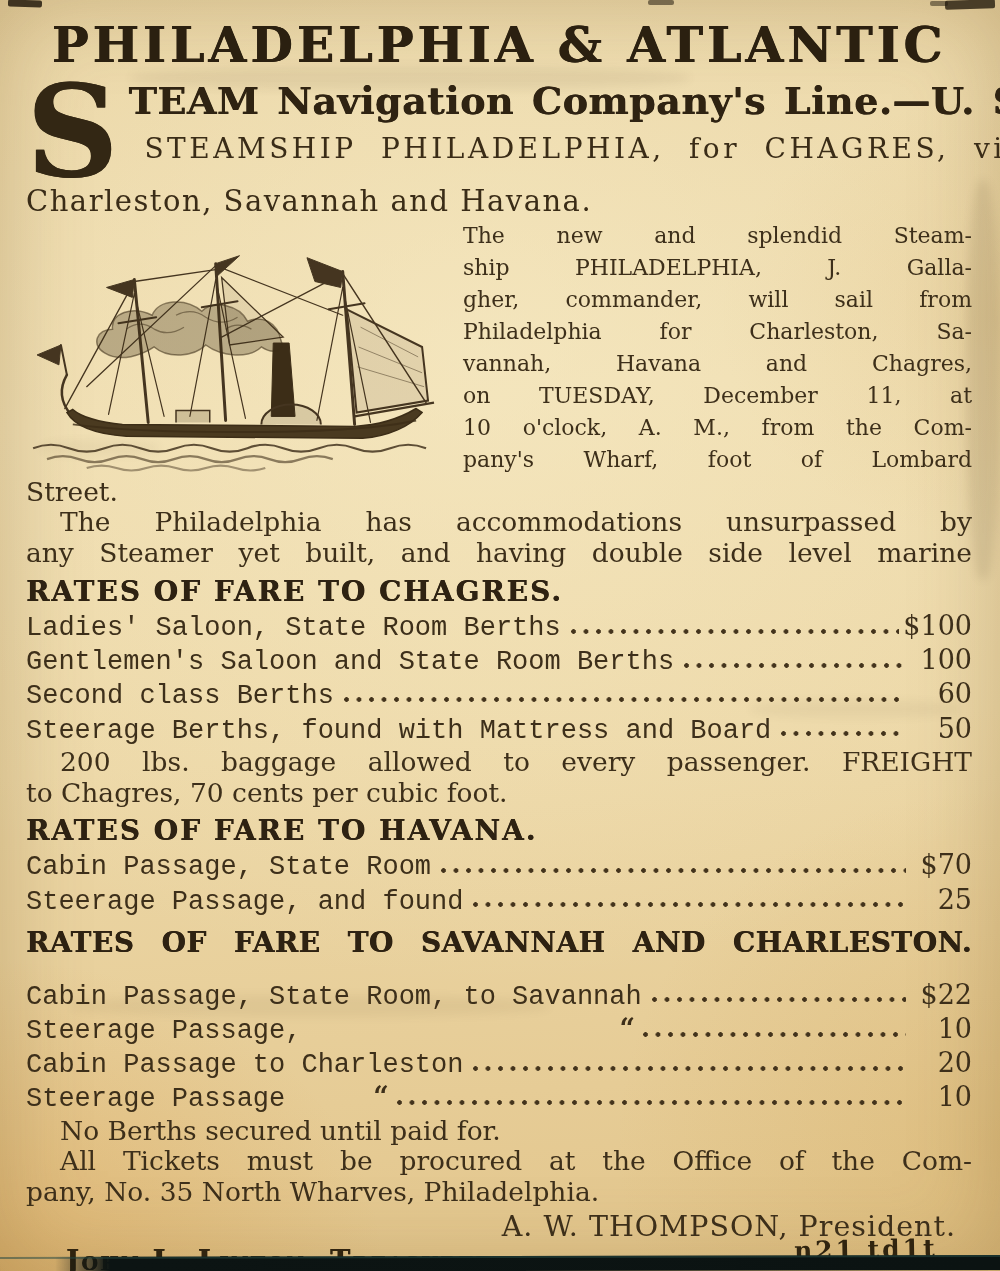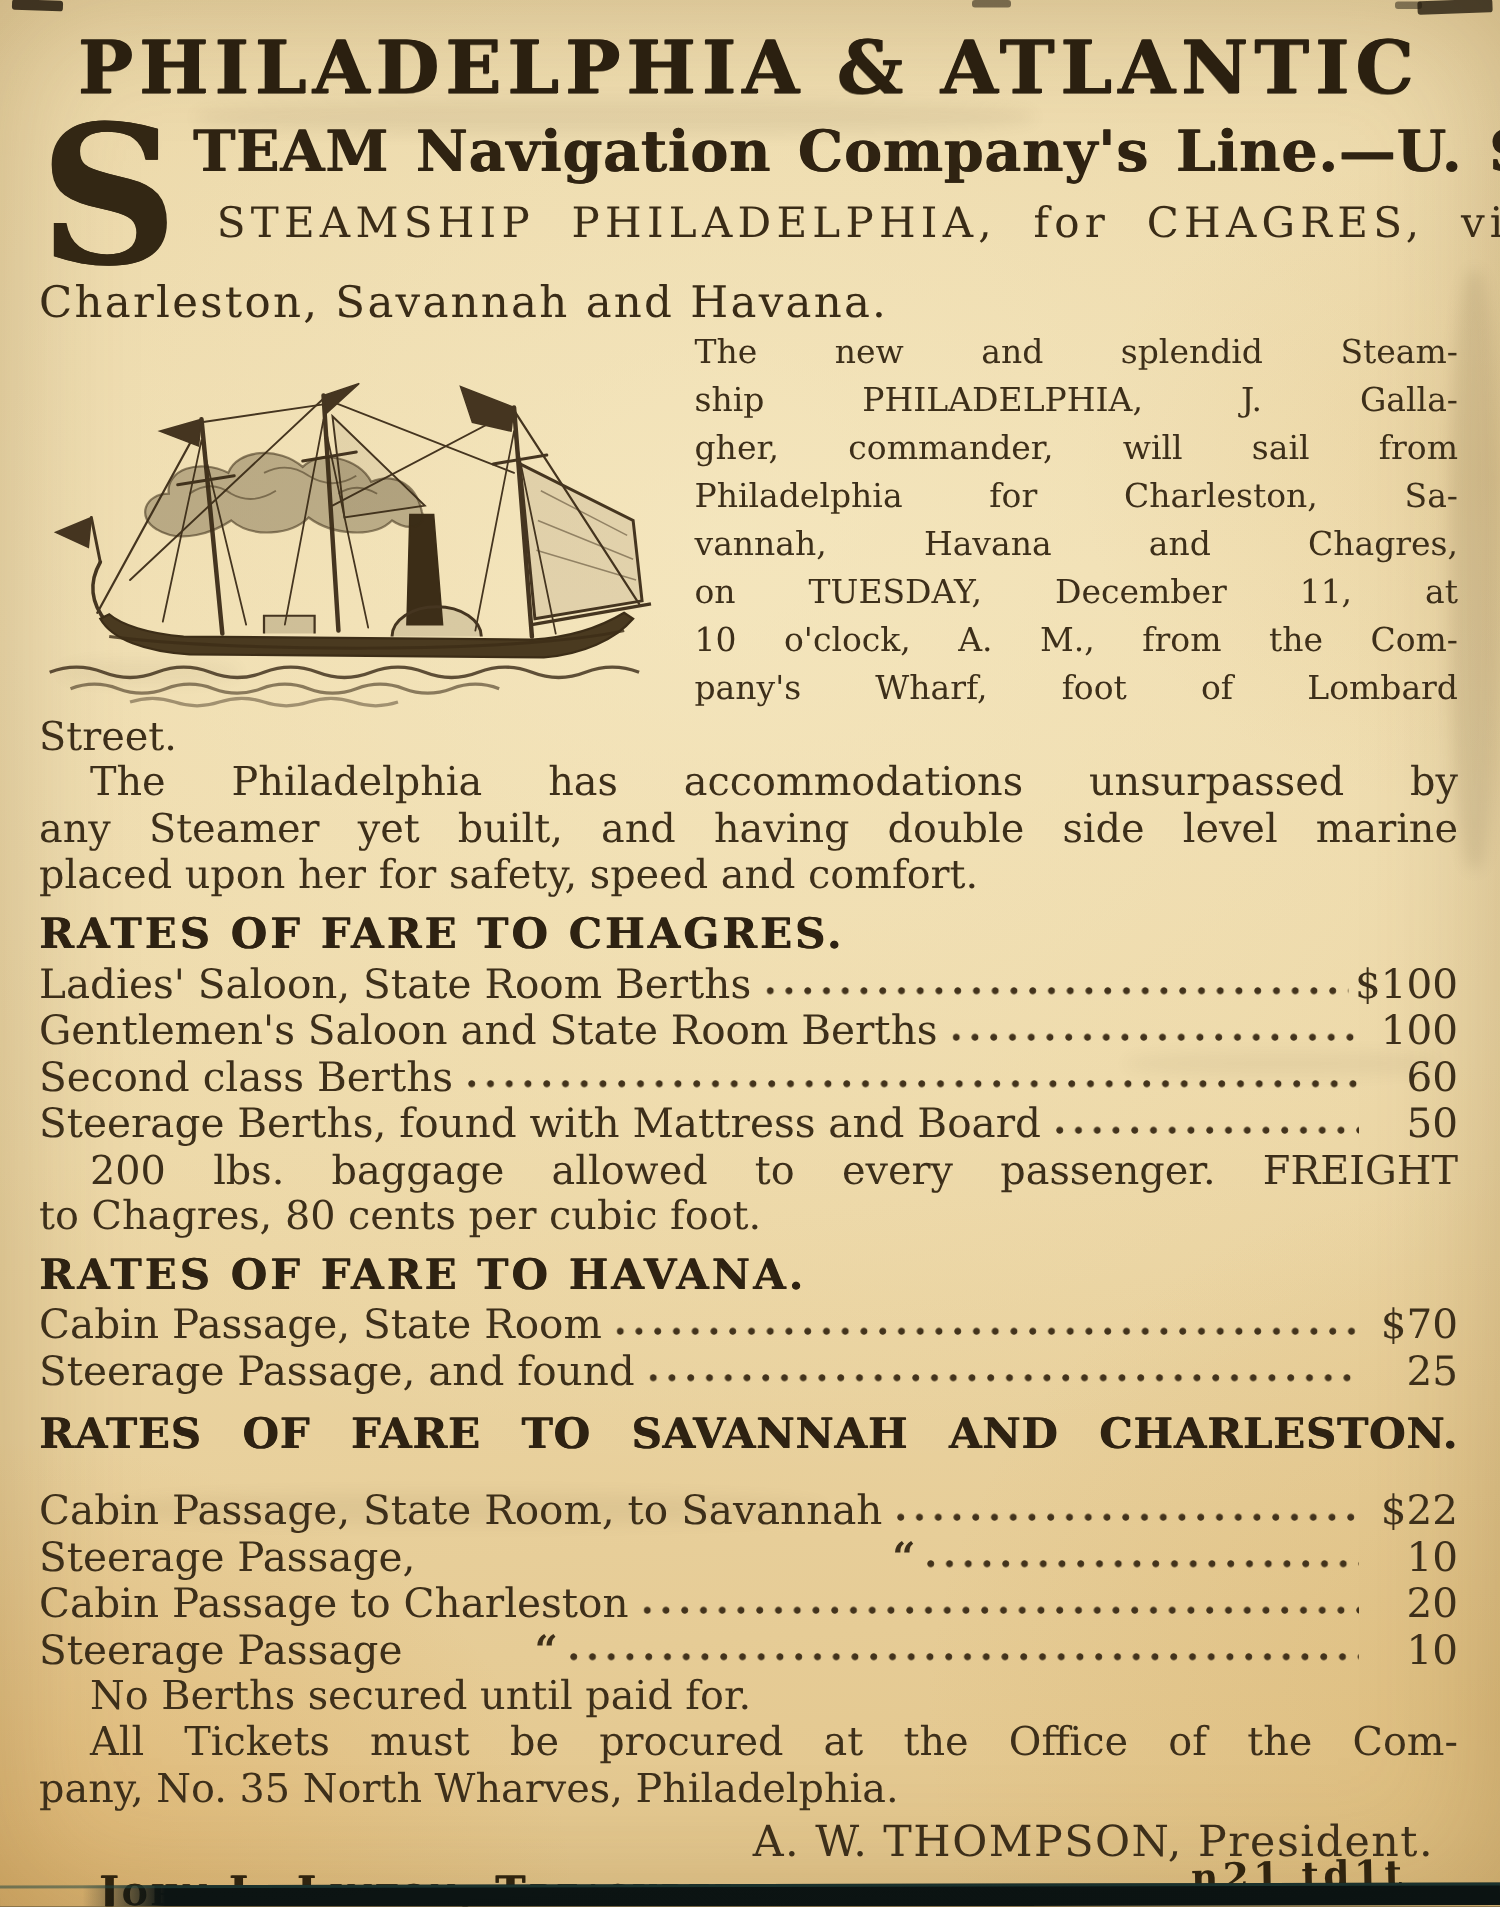--- a/index.html
+++ b/index.html
@@ -40,21 +40,21 @@
   .intro-col{flex:1;min-width:0;font-size:22px;line-height:32.1px;padding-top:2px;}
   .jline{text-align:justify;text-align-last:justify;}
   .bline{font-size:26.5px;line-height:30.8px;}
   .indent{text-indent:34px;}
   .sec-head{
     font-size:28px;font-weight:bold;text-align:left;letter-spacing:2px;
     margin:6px 0 2px;color:#2e2212;text-shadow:.4px 0 currentColor;
   }
   .sec-head.stretch{text-align:justify;text-align-last:justify;letter-spacing:.5px;margin:8px 0 20px;}
   .fare-row{display:flex;align-items:baseline;font-size:27px;line-height:31.2px;}
-  .fare-label{white-space:nowrap;}
+  .fare-label{white-space:nowrap;font-family:Liberation Mono, monospace;}
   .ditto{font-weight:bold;letter-spacing:-2px;}
   .d-far{margin-left:318px;}
   .d-near{margin-left:88px;}
   .leader{
     flex:1;align-self:center;height:5px;margin-left:10px;margin-right:4px;position:relative;top:4px;
     background-image:radial-gradient(circle at 2.5px 2.5px,#43331c 2.05px,rgba(0,0,0,0) 2.55px);
     background-size:12.5px 5px;background-repeat:repeat-x;
   }
   .fare-price{white-space:nowrap;min-width:62px;text-align:right;}
   .president{font-size:28.5px;letter-spacing:1px;text-align:right;padding-right:16px;margin-top:2px;}
@@ -173,21 +173,20 @@
         <div class="jline">10 o'clock, A. M., from the Com-</div>
         <div class="jline">pany's Wharf, foot of Lombard</div>
       </div>
     </div>
 
     <div class="bline">Street.</div>
 
     <div>
       <div class="bline jline indent">The Philadelphia has accommodations unsurpassed by</div>
       <div class="bline jline">any Steamer yet built, and having double side level marine</div>
-      <div class="bline">placed upon her for safety, speed and comfort.</div>
     </div>
 
     <div class="sec-head">RATES OF FARE TO CHAGRES.</div>
     <div>
       <div class="fare-row">
         <span class="fare-label">Ladies' Saloon, State Room Berths</span>
         <span class="leader"></span>
         <span class="fare-price">$100</span>
       </div>
       <div class="fare-row">
@@ -202,21 +201,21 @@
       </div>
       <div class="fare-row">
         <span class="fare-label">Steerage Berths, found with Mattress and Board</span>
         <span class="leader"></span>
         <span class="fare-price">50</span>
       </div>
     </div>
 
     <div>
       <div class="bline jline indent">200 lbs. baggage allowed to every passenger.  FREIGHT</div>
-      <div class="bline">to Chagres, 80 cents per cubic foot.</div>
+      <div class="bline">to Chagres, 70 cents per cubic foot.</div>
     </div>
 
     <div class="sec-head">RATES OF FARE TO HAVANA.</div>
     <div>
       <div class="fare-row">
         <span class="fare-label">Cabin Passage, State Room</span>
         <span class="leader"></span>
         <span class="fare-price">$70</span>
       </div>
       <div class="fare-row">

